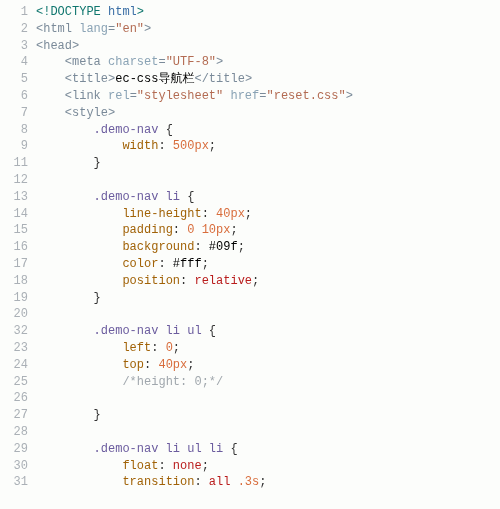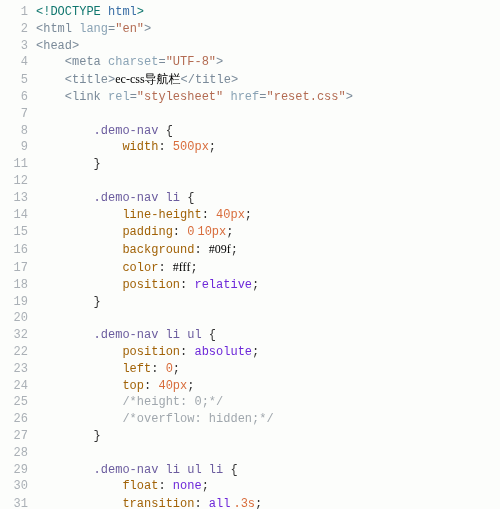--- a/index.html
+++ b/index.html
@@ -32,55 +32,54 @@
     white-space: pre;
   }
   
   .tag   { color: #7a8a99; }        
   .punct { color: #7a8a99; }
   .doctype { color: #0f766e; }
   .attr  { color: #8aa3b5; text-align: center; }        
   .str   { color: #b36b52; }        
   .sel   { color: #6b5c9e; }        
   .prop  { color: #a16207; }           
-  .val   { color: #000; font-family: Liberation Serif, serif; }
+  .val   { color: #000; }
   .num   { color: #d86c3b; }        
   .ident { color: #3a6ea5; }
-  .kw    { color: #6d28d9; }
+  .kw    { color: #b91c1c; }
   .comment { color: #a0a7ad; }
   .brace { color: #333; }
   .semi  { color: #333; }
 </style>
 </head>
 <body>
 
 <div class="editor">
     <div class="line"><span class="gutter">1</span><span class="code"><span class="doctype">&lt;!DOCTYPE </span><span class="ident">html</span><span class="doctype">&gt;</span></span></div>
     <div class="line"><span class="gutter">2</span><span class="code"><span class="punct">&lt;</span><span class="tag">html </span><span class="attr">lang</span><span class="punct">=</span><span class="str">"en"</span><span class="punct">&gt;</span></span></div>
     <div class="line"><span class="gutter">3</span><span class="code"><span class="punct">&lt;</span><span class="tag">head</span><span class="punct">&gt;</span></span></div>
     <div class="line"><span class="gutter">4</span><span class="code">    <span class="punct">&lt;</span><span class="tag">meta </span><span class="attr">charset</span><span class="punct">=</span><span class="str">"UTF-8"</span><span class="punct">&gt;</span></span></div>
     <div class="line"><span class="gutter">5</span><span class="code">    <span class="punct">&lt;</span><span class="tag">title</span><span class="punct">&gt;</span><span class="val">ec-css导航栏</span><span class="punct">&lt;/</span><span class="tag">title</span><span class="punct">&gt;</span></span></div>
     <div class="line"><span class="gutter">6</span><span class="code">    <span class="punct">&lt;</span><span class="tag">link </span><span class="attr">rel</span><span class="punct">=</span><span class="str">"stylesheet"</span><span class="attr"> href</span><span class="punct">=</span><span class="str">"reset.css"</span><span class="punct">&gt;</span></span></div>
-    <div class="line"><span class="gutter">7</span></div>
+    <div class="line"><span class="gutter">7</span><span class="code">    <span class="punct">&lt;</span><span class="tag">style</span><span class="punct">&gt;</span></span></div>
     <div class="line"><span class="gutter">8</span><span class="code">        <span class="sel">.demo-nav </span><span class="brace">{</span></span></div>
     <div class="line"><span class="gutter">9</span><span class="code">            <span class="prop">width</span><span class="semi">: </span><span class="num">500px</span><span class="semi">;</span></span></div>
     <div class="line"><span class="gutter">11</span><span class="code">        <span class="brace">}</span></span></div>
     <div class="line"><span class="gutter">12</span><span class="code"></span></div>
     <div class="line"><span class="gutter">13</span><span class="code">        <span class="sel">.demo-nav li </span><span class="brace">{</span></span></div>
     <div class="line"><span class="gutter">14</span><span class="code">            <span class="prop">line-height</span><span class="semi">: </span><span class="num">40px</span><span class="semi">;</span></span></div>
     <div class="line"><span class="gutter">15</span><span class="code">            <span class="prop">padding</span><span class="semi">: </span><span class="num">0</span><span class="val"> </span><span class="num">10px</span><span class="semi">;</span></span></div>
     <div class="line"><span class="gutter">16</span><span class="code">            <span class="prop">background</span><span class="semi">: </span><span class="val">#09f</span><span class="semi">;</span></span></div>
     <div class="line"><span class="gutter">17</span><span class="code">            <span class="prop">color</span><span class="semi">: </span><span class="val">#fff</span><span class="semi">;</span></span></div>
     <div class="line"><span class="gutter">18</span><span class="code">            <span class="prop">position</span><span class="semi">: </span><span class="kw">relative</span><span class="semi">;</span></span></div>
     <div class="line"><span class="gutter">19</span><span class="code">        <span class="brace">}</span></span></div>
     <div class="line"><span class="gutter">20</span><span class="code"></span></div>
     <div class="line"><span class="gutter">32</span><span class="code">        <span class="sel">.demo-nav li ul </span><span class="brace">{</span></span></div>
-    <div class="line"><span class="gutter">22</span><span class="code">            <span class="prop">position</span><span class="semi">: </span><span class="kw">absolute</span><span class="semi">;</span></span></div>
     <div class="line"><span class="gutter">23</span><span class="code">            <span class="prop">left</span><span class="semi">: </span><span class="num">0</span><span class="semi">;</span></span></div>
     <div class="line"><span class="gutter">24</span><span class="code">            <span class="prop">top</span><span class="semi">: </span><span class="num">40px</span><span class="semi">;</span></span></div>
     <div class="line"><span class="gutter">25</span><span class="code">            <span class="comment">/*height: 0;*/</span></span></div>
-    <div class="line"><span class="gutter">26</span><span class="code">            <span class="comment">/*overflow: hidden;*/</span></span></div>
+    <div class="line"><span class="gutter">26</span></div>
     <div class="line"><span class="gutter">27</span><span class="code">        <span class="brace">}</span></span></div>
     <div class="line"><span class="gutter">28</span><span class="code"></span></div>
     <div class="line"><span class="gutter">29</span><span class="code">        <span class="sel">.demo-nav li ul li </span><span class="brace">{</span></span></div>
     <div class="line"><span class="gutter">30</span><span class="code">            <span class="prop">float</span><span class="semi">: </span><span class="kw">none</span><span class="semi">;</span></span></div>
     <div class="line"><span class="gutter">31</span><span class="code">            <span class="prop">transition</span><span class="semi">: </span><span class="kw">all</span><span class="val"> </span><span class="num">.3s</span><span class="semi">;</span></span></div>
   </div>
 
 </body></html>

